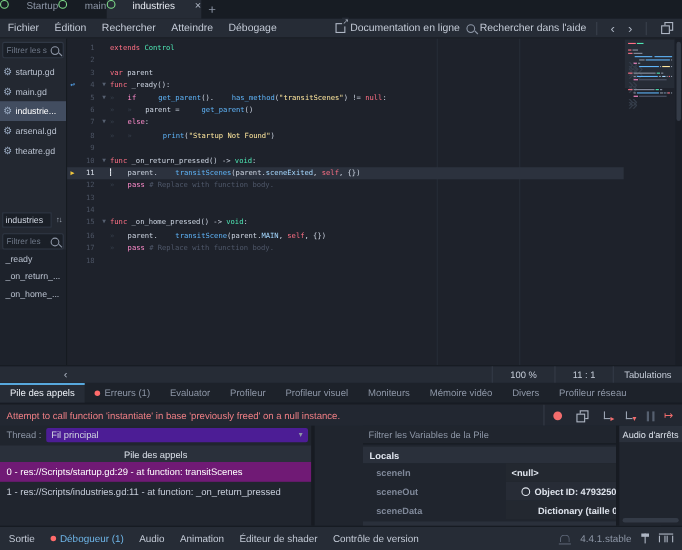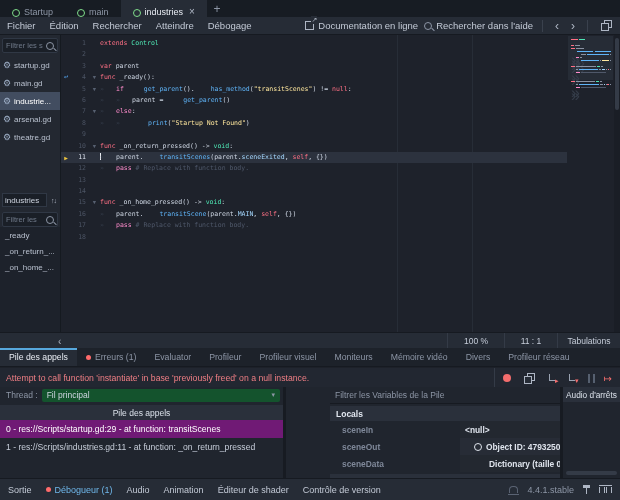--- a/index.html
+++ b/index.html
@@ -1,21 +1,21 @@
 <!DOCTYPE html>
 <html><head>
 <meta charset="utf-8">
 <style>
   html,body{margin:0;padding:0;background:#10141a;}
   #root{position:relative;width:620px;height:500px;background:#1d2129;overflow:hidden;
         font-family:"Liberation Sans",sans-serif;color:#cfd5e0;-webkit-font-smoothing:antialiased;}
 
   
   .scene-tabs{position:absolute;top:0;left:0;right:0;height:17px;background:#171c23;display:flex;align-items:stretch;font-size:9px;}
-  .stab{display:flex;align-items:flex-end;gap:4px;padding:0 12px;color:#8d96a6;cursor:default;}
+  .stab{display:flex;align-items:flex-start;gap:16px;padding:0 0;color:#8d96a6;cursor:default;}
   .stab.active{background:#262c36;color:#e8ecf3;}
   .ring{width:6px;height:6px;border:1.5px solid #7fdc8a;border-radius:50%;flex:0 0 auto;}
   .stab .close{color:#aeb6c4;font-size:10px;margin-left:2px;}
   .stab-add{width:20px;display:flex;align-items:center;justify-content:center;color:#8d96a6;font-size:12px;}
 
   
   .menubar{position:absolute;top:17px;left:0;right:0;height:17px;background:#262c36;display:flex;align-items:center;font-size:9.5px;color:#c3cad6;border-bottom:1px solid #161a21;}
   .menu-item{margin:0 7px;}
   .mb-right{margin-left:auto;display:flex;align-items:center;gap:6px;padding-right:4px;}
   .mb-link{display:flex;align-items:center;gap:4px;color:#c3cad6;}
@@ -94,21 +94,21 @@
   .i-pause{position:relative;width:7px;height:9px;}
   .i-pause::before,.i-pause::after{content:"";position:absolute;top:0;bottom:0;width:2px;background:#566070;}
   .i-pause::before{left:0;} .i-pause::after{right:0;}
   .i-cont{color:#f36d6d;font-size:10px;line-height:9px;}
 
   
   .dcontent{position:absolute;top:387px;left:0;right:0;bottom:22px;background:#20252e;}
   .col-left{position:absolute;left:0;top:0;bottom:0;width:283px;}
   .threadrow{height:16px;display:flex;align-items:center;font-size:8.5px;}
   .threadrow .tl{color:#8d96a6;padding:0 4px 0 6px;}
-  .dropdown{flex:1;height:13px;background:#14532d;border-radius:2px;display:flex;align-items:center;padding:0 5px;color:#cfd5e0;margin-right:3px;}
+  .dropdown{flex:1;height:13px;background:#4c1d95;border-radius:2px;display:flex;align-items:center;padding:0 5px;color:#cfd5e0;margin-right:3px;}
   .dropdown .chev{margin-left:auto;color:#8d96a6;font-size:7px;}
   .thead{height:15px;background:#2a303b;display:flex;align-items:center;justify-content:center;font-size:8.5px;color:#dbe1ea;margin-top:2px;}
   .stackrows{position:absolute;top:33px;left:0;right:0;bottom:0;background:#20252e;}
   .srow{height:18px;display:flex;align-items:center;padding-left:6px;font-size:8.6px;color:#c6cdd9;white-space:nowrap;overflow:hidden;}
   .srow.sel{background:#701a75;color:#fff;}
   .coldiv{position:absolute;top:0;bottom:0;width:3px;background:#171b22;}
   .col-mid{position:absolute;left:286px;top:0;bottom:0;width:271px;margin-left:44px;}
   .vfilter{height:16px;display:flex;align-items:center;padding:0 5px;font-size:8.5px;color:#8d96a6;background:#20252e;border-bottom:1px solid #161a21;}
   .vfilter .ph{flex:1;white-space:nowrap;overflow:hidden;}
   .vhead{height:15px;background:#2a303b;display:flex;align-items:center;font-size:8.5px;color:#e2e7f0;font-weight:bold;padding-left:6px;margin-top:2px;}

